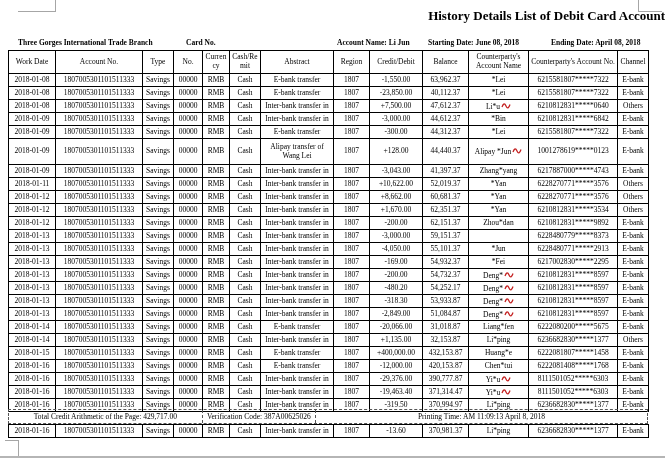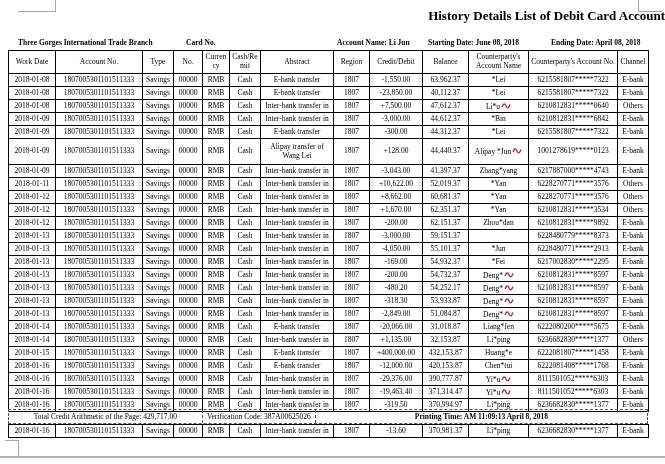--- a/index.html
+++ b/index.html
@@ -26,21 +26,21 @@
   th,td{border:1px solid #000;text-align:center;padding:0 1px;overflow:hidden;
         font-weight:normal;line-height:1.15;}
   th{height:20px;overflow-wrap:break-word;padding:1px;}
   td{height:12px;white-space:nowrap;}
   td.wrap{white-space:normal;overflow-wrap:break-word;}
   tr.tall td{height:25px;}
   #summary-band{position:absolute;left:8px;top:409px;width:638px;height:13px;
         border:1px dashed #555;display:flex;align-items:stretch;font-size:7.5px;}
   #summary-band .seg{display:flex;align-items:center;justify-content:center;
         border-right:1px dashed #555;white-space:nowrap;overflow:hidden;}
-  #summary-band .seg:last-child{border-right:none;font-weight:bold;}
+  #summary-band .seg:last-child{border-right:none;}
   #seg-debit{flex:0 0 27.8%;}
   #seg-credit{flex:0 0 30.2%;}
   #seg-verify{flex:0 0 17.6%;}
   #seg-print{flex:1 1 auto;}
   .scribble{display:inline-block;vertical-align:baseline;margin-left:1px;}
 </style>
 </head>
 <body>
 
 <div id="corner-tl" class="corner"></div>

